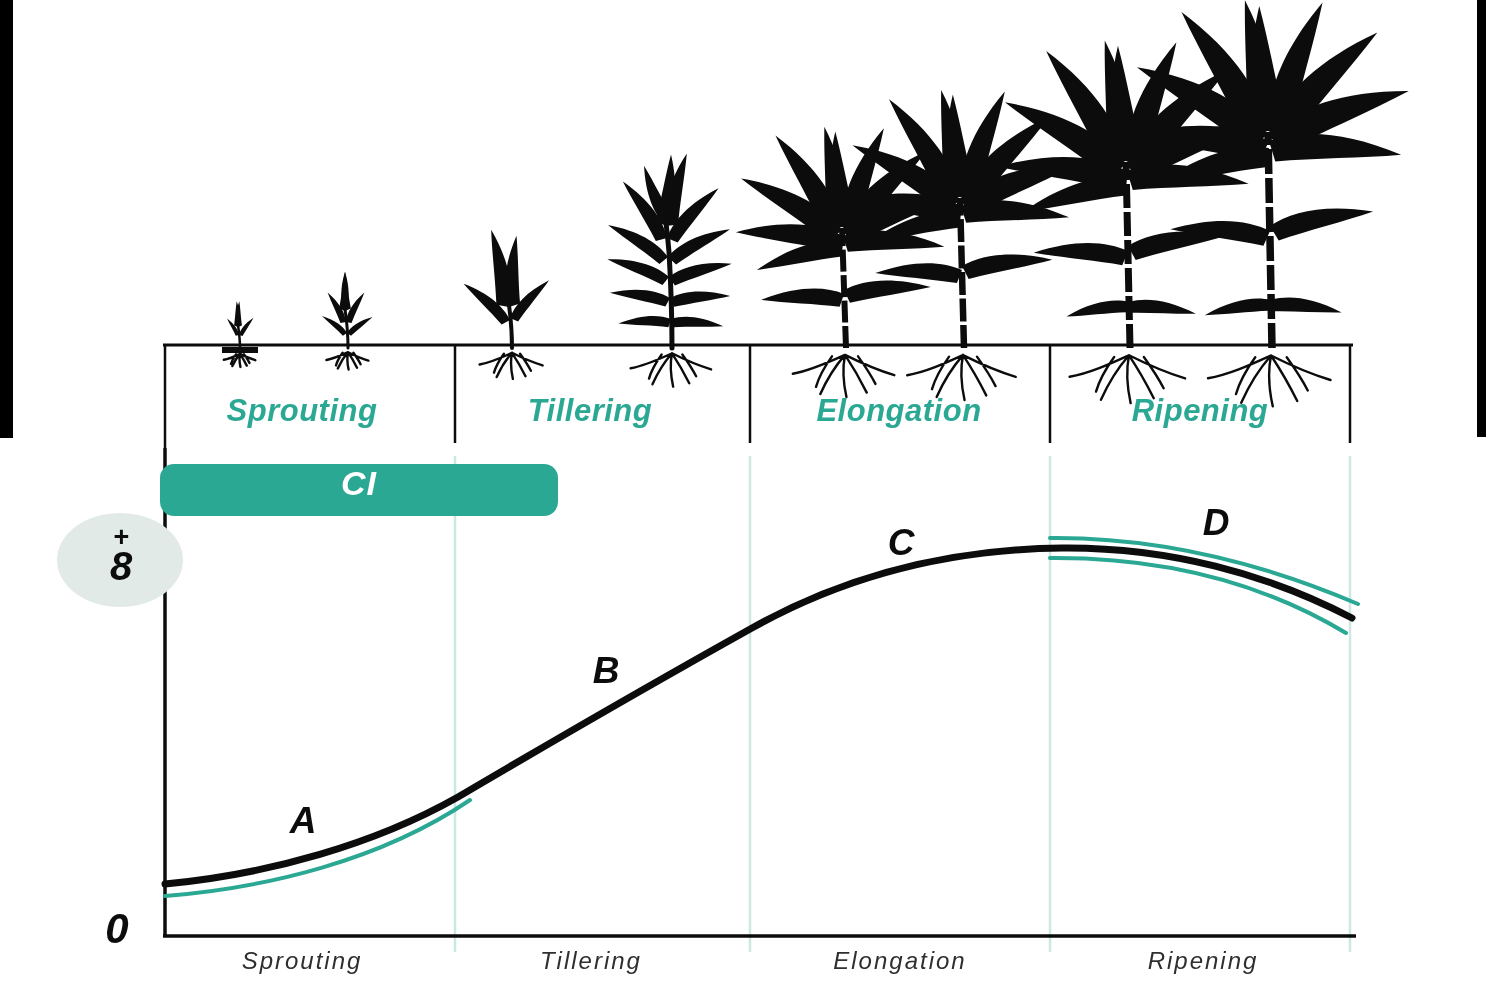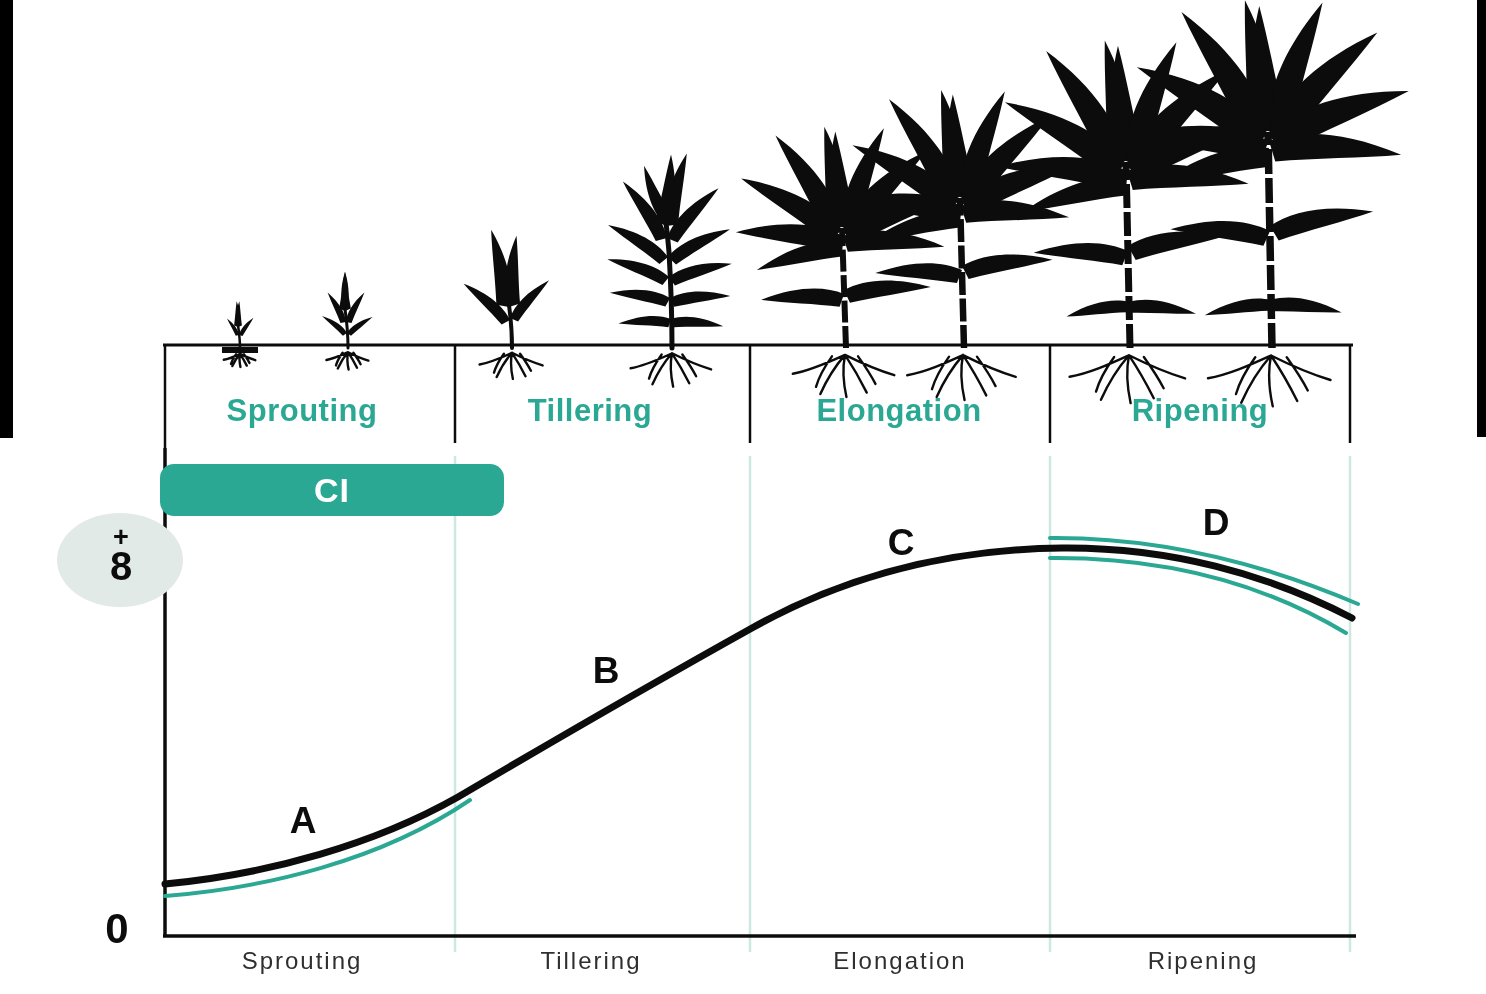--- a/index.html
+++ b/index.html
@@ -1,34 +1,34 @@
 <!DOCTYPE html>
 <html><head>
 <meta charset="utf-8">
 <style>
   * { margin:0; padding:0; box-sizing:border-box; }
   html,body { background:#ffffff; }
   .fig {
     position:relative; width:1486px; height:994px; background:#ffffff;
-    overflow:hidden; font-family:"Liberation Sans", sans-serif;
+    overflow:hidden; font-family:"Liberation Sans", sans-serif;font-style:italic;
   }
   .fig svg.art { position:absolute; left:0; top:0; }
   .edge-bar { position:absolute; top:0; background:#000; }
   .edge-bar.left { left:0; width:13px; height:438px; }
   .edge-bar.right { right:0; width:9px; height:437px; }
 
   .stage-top-label {
     position:absolute; transform:translate(-50%,-50%);
     color:#2BA893; font-weight:700; font-size:31px; letter-spacing:0.5px;
     white-space:nowrap;
   }
   .ci-badge {
-    position:absolute; left:160px; top:464px; width:344px; height:52px;
+    position:absolute; left:160px; top:464px; width:398px; height:52px;
     background:#2BA893; border-radius:14px;
-    display:flex; align-items:center; justify-content:center;
+    display:flex; justify-content:center;
   }
   .ci-badge span { color:#fff; font-weight:700; font-size:34px; letter-spacing:1px; }
 
   .y-ellipse {
     position:absolute; left:57px; top:513px; width:126px; height:94px;
     background:#E2EAE7; border-radius:50%;
   }
   .y-top {
     position:absolute; left:121px; top:556px; transform:translate(-50%,-50%);
     display:flex; flex-direction:column; align-items:center; color:#0c0c0c;

